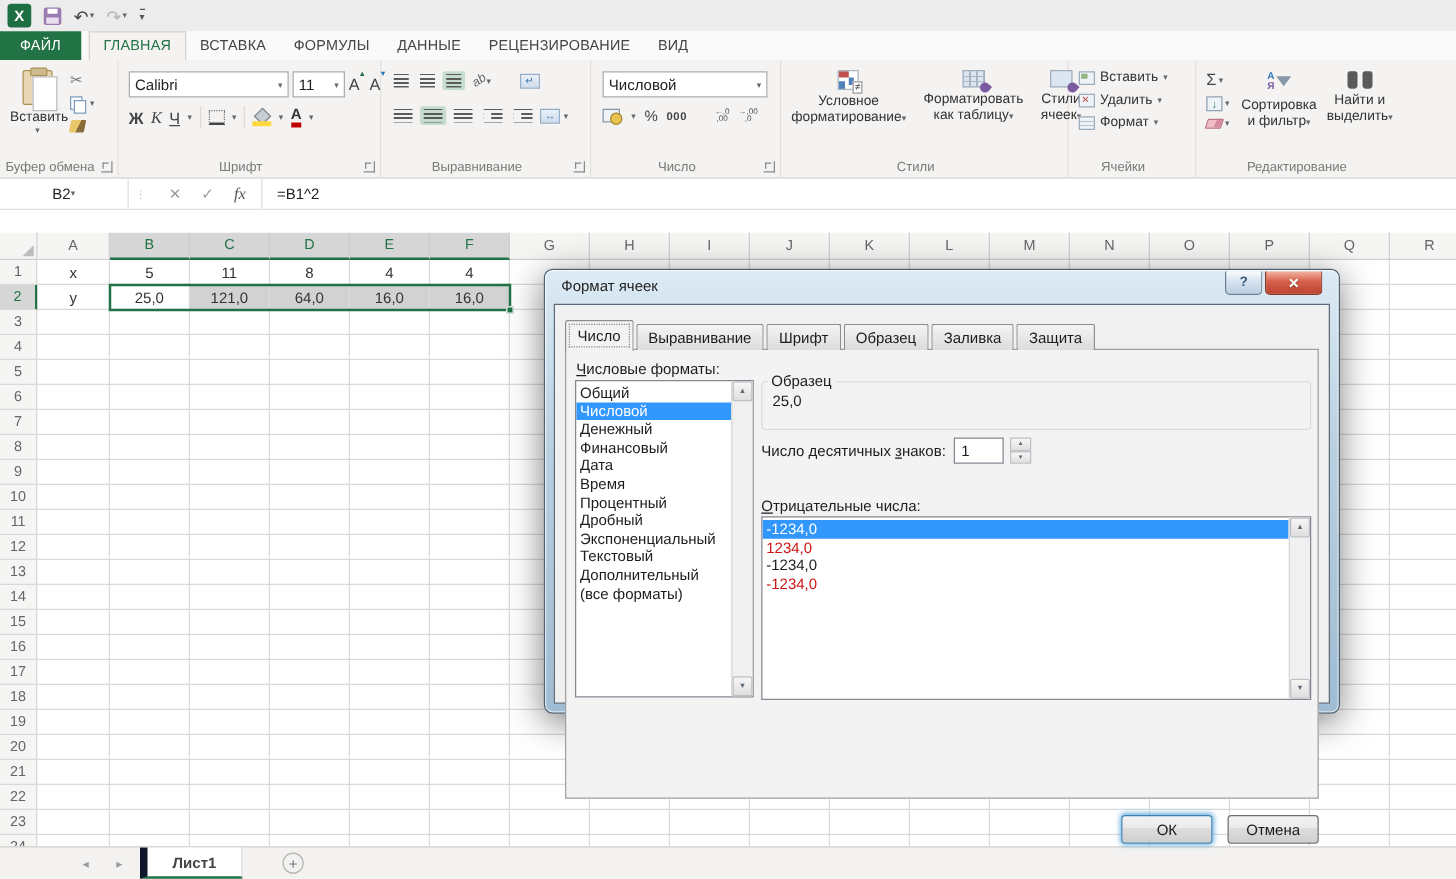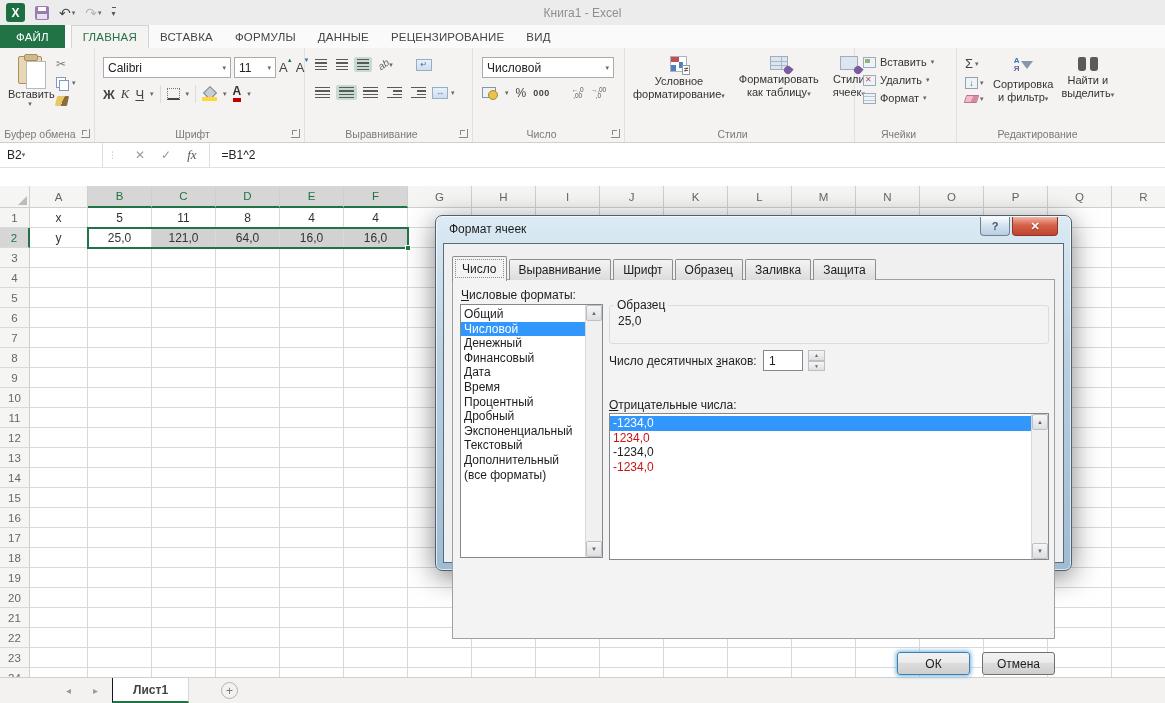--- a/index.html
+++ b/index.html
@@ -158,21 +158,21 @@
     border-top:8px solid #8896a8; }
   .i-binoc { position:relative; width:20px; height:18px; }
   .i-binoc::before, .i-binoc::after { content:""; position:absolute; top:3px; width:8px; height:14px;
     background:#5a5a5a; border-radius:2px 2px 3px 3px; }
   .i-binoc::before { left:0; } .i-binoc::after { right:0; }
 
   
   .fbar { position:absolute; top:143px; left:0; right:0; height:25px; background:#fff;
     border-bottom:1px solid #e3e1df; display:flex; align-items:center; font-size:12px; color:#222; }
   .namebox { width:103px; height:25px; border-right:1px solid #e0dedc; display:flex;
-    align-items:center; justify-content:flex-start; padding:0 7px; }
+    align-items:center; justify-content:center; padding:0 7px; }
   .dots { color:#c0c0c0; font-size:9px; padding:0 5px; letter-spacing:1px; }
   .fbtns { display:flex; align-items:center; gap:16px; padding:0 12px; color:#9a9a9a;
     border-right:1px solid #e0dedc; height:25px; }
   .fx { font-family:"Liberation Serif", serif; font-style:italic; color:#555; font-size:13px; }
   .formulatxt { padding-left:12px; color:#222; }
 
   
   .grid { position:absolute; top:186px; left:0; width:1165px; height:491px; overflow:hidden;
     font-size:12px; color:#333; background:#fff; }
   .gridrow { display:flex; height:20px; }
@@ -195,21 +195,21 @@
   .rangebox { position:absolute; left:87px; top:41px; width:322px; height:22px;
     border:2px solid #217346; pointer-events:none; z-index:5; }
   .fillhandle { position:absolute; right:-4px; bottom:-4px; width:6px; height:6px;
     background:#217346; border:1px solid #fff; }
 
   
   .sheetbar { position:absolute; left:0; bottom:0; height:26px; width:100%; background:#f3f2f1;
     border-top:1px solid #d0cecd; display:flex; align-items:stretch; z-index:3; }
   .navarrows { display:flex; align-items:center; gap:22px; padding-left:66px; color:#9a9a9a;
     font-size:10px; padding-right:14px; }
-  .sheettab { background:#fff; border-left:1px solid #0f172a; border-right:1px solid #d8d8d8;
+  .sheettab { background:#fff; border-left:6px solid #0f172a; border-right:1px solid #d8d8d8;
     border-bottom:2px solid #217346; padding:0 20px; font-weight:bold; font-size:12px; color:#444;
     display:flex; align-items:center; }
   .addsheet { width:17px; height:17px; border:1px solid #b5b3b1; border-radius:50%; color:#777;
     display:flex; align-items:center; justify-content:center; font-size:12px; align-self:center;
     margin-left:32px; }
 
   
   .dlg { position:absolute; left:435px; top:215px; width:637px; height:356px; border-radius:7px;
     background:linear-gradient(180deg,#dcebf5,#b9d0e1 40%,#9fbcd3); border:1px solid #50606e;
     box-shadow:0 6px 28px rgba(0,0,0,.5), inset 0 0 0 1px rgba(255,255,255,.65); z-index:10; }
@@ -280,21 +280,20 @@
       <span class="qbtn">
           <span>↶</span>
           <span class="mini">▾</span>
         </span>
       <span class="qbtn dis">
           <span>↷</span>
           <span class="mini">▾</span>
         </span>
       <span class="qat-custom">▾</span>
     </div>
-    <div class="wintitle">Книга1 - Excel</div>
   </div>
 
   <div class="tabrow" id="ribbon-tabs">
       <div class="tab file">ФАЙЛ</div>
       <div class="tab active">ГЛАВНАЯ</div>
       <div class="tab">ВСТАВКА</div>
       <div class="tab">ФОРМУЛЫ</div>
       <div class="tab">ДАННЫЕ</div>
       <div class="tab">РЕЦЕНЗИРОВАНИЕ</div>
       <div class="tab">ВИД</div>

